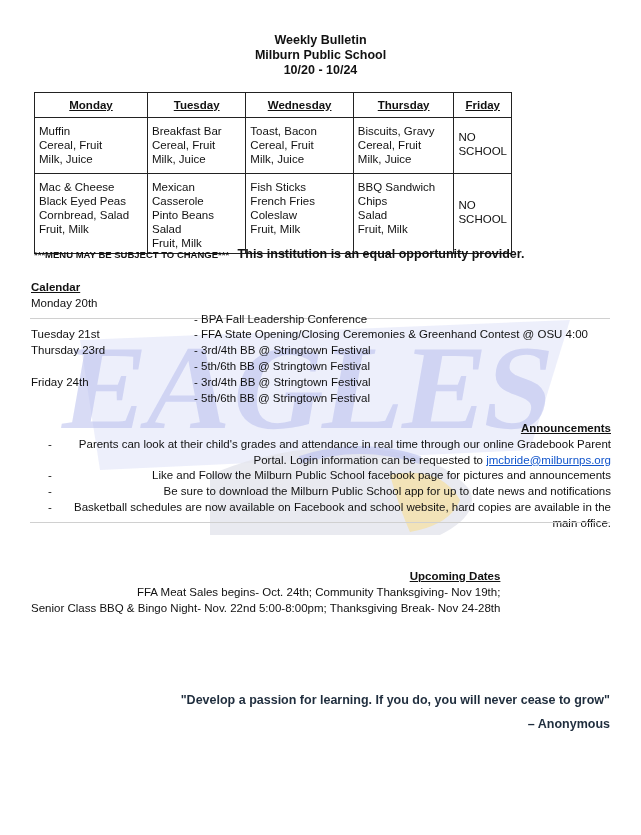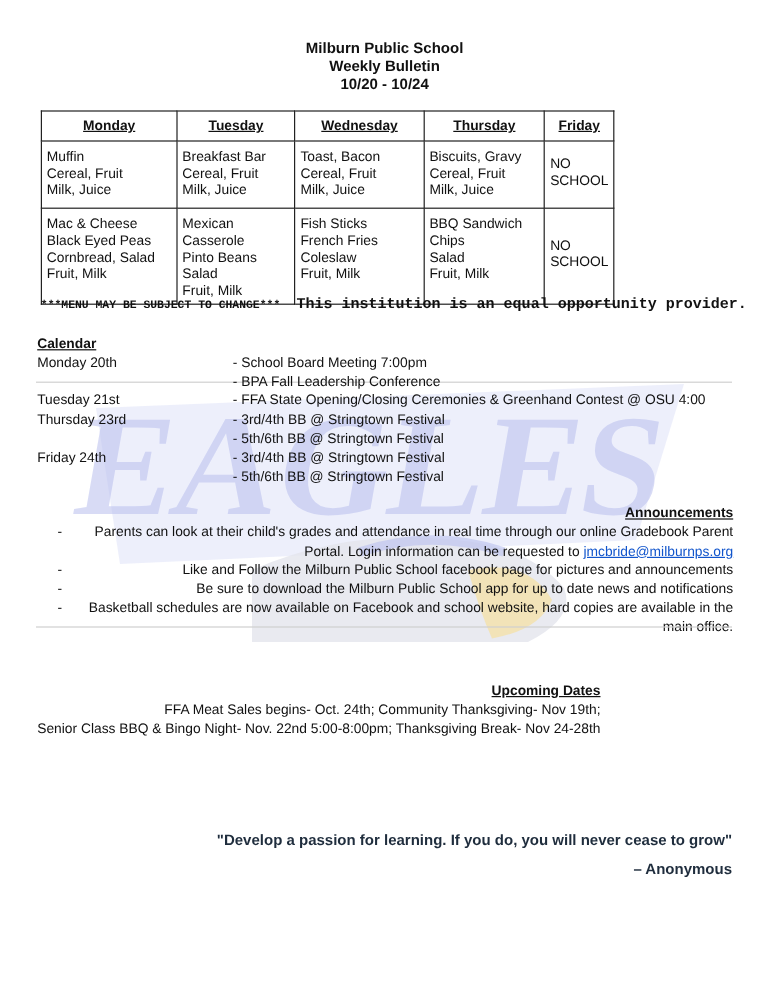--- a/index.html
+++ b/index.html
@@ -11,21 +11,21 @@
             font-weight:bold; font-size:12.5px; line-height:15px; }
   table.menu { position:absolute; left:34px; top:92px; width:478px; border-collapse:collapse;
                font-size:11.5px; line-height:14px; }
   table.menu th, table.menu td { border:1px solid #222; vertical-align:top; text-align:left; padding:0 4px; }
   table.menu th { height:24px; text-align:center; vertical-align:middle; font-weight:bold; text-decoration:underline; font-size:11.5px; }
   table.menu td { padding-top:6px; padding-bottom:3px; }
   table.menu td.ns { vertical-align:middle; padding-top:0; }
   table.menu tr.breakfast td { height:46px; }
   table.menu tr.lunch td { height:56px; }
   .cell-line { display:block; }
-  .disclaimer { position:absolute; left:34px; top:244px; white-space:nowrap;font-family:Liberation Mono, monospace; }
+  .disclaimer { position:absolute; left:34px; top:244px; white-space:nowrap; }
   .disclaimer .small { font-size:9.5px; font-weight:bold; }
   .disclaimer .big { font-size:12.5px; font-weight:bold; margin-left:4px; }
   .section-title { font-weight:bold; text-decoration:underline; font-size:11.5px; }
   .calendar { position:absolute; left:31px; top:280px; font-size:11.5px; line-height:15.8px; }
   .cal-row { display:flex;gap:48px; }
   .cal-day { width:115px; }
   .hline { position:absolute; left:30px; width:580px; height:1px; background:#d0d0d0; }
   .ann { position:absolute; left:31px; top:421px; font-size:11.5px; line-height:15.8px; width:580px;text-align:right; }
   .ann ul { list-style:none; margin:0; padding:0; }
   .ann li { position:relative; padding-left:38px; }
@@ -41,22 +41,22 @@
 <svg class="watermark" viewBox="0 0 520 240">
   <polygon points="20,40 510,20 470,150 40,170" fill="#dfe2f7" opacity="0.55"></polygon>
   <text x="265" y="128" text-anchor="middle" font-family="Liberation Serif, serif" font-weight="bold" font-size="120" fill="#b9bfee" opacity="0.55" transform="skewX(-10)">EAGLES</text>
   <path d="M150,175 Q230,140 320,150 Q380,155 410,190 Q420,215 380,235 L150,235 Z" fill="#e4e5ec" opacity="0.8"></path>
   <path d="M330,175 Q380,165 400,200 Q390,225 350,232 Q340,210 330,175 Z" fill="#f5e0a0" opacity="0.7"></path>
   <path d="M240,160 Q300,140 360,160" stroke="#b9bfee" stroke-width="8" fill="none" opacity="0.6"></path>
 </svg>
 
 <div class="content">
   <div class="header">
+    <div>Weekly Bulletin</div>
     <div>Milburn Public School</div>
-    <div>Weekly Bulletin</div>
     <div>10/20 - 10/24</div>
   </div>
 
   <table class="menu">
     <thead>
       <tr>
         <th style="width:122px">Monday</th>
         <th style="width:104px">Tuesday</th>
         <th style="width:112px">Wednesday</th>
         <th style="width:107px">Thursday</th>
@@ -125,21 +125,20 @@
     <span class="small">***MENU MAY BE SUBJECT TO CHANGE***</span>
     <span class="big">This institution is an equal opportunity provider.</span>
   </div>
 
   <div class="hline" style="top:318px"></div>
 
   <div class="calendar">
     <div class="section-title">Calendar</div>
     <div class="cal-row">
       <span class="cal-day">Monday 20th</span>
-      <span>- School Board Meeting 7:00pm</span>
     </div>
     <div class="cal-row">
       <span class="cal-day"></span>
       <span>- BPA Fall Leadership Conference</span>
     </div>
     <div class="cal-row">
       <span class="cal-day">Tuesday 21st</span>
       <span>- FFA State Opening/Closing Ceremonies &amp; Greenhand Contest @ OSU 4:00</span>
     </div>
     <div class="cal-row">

